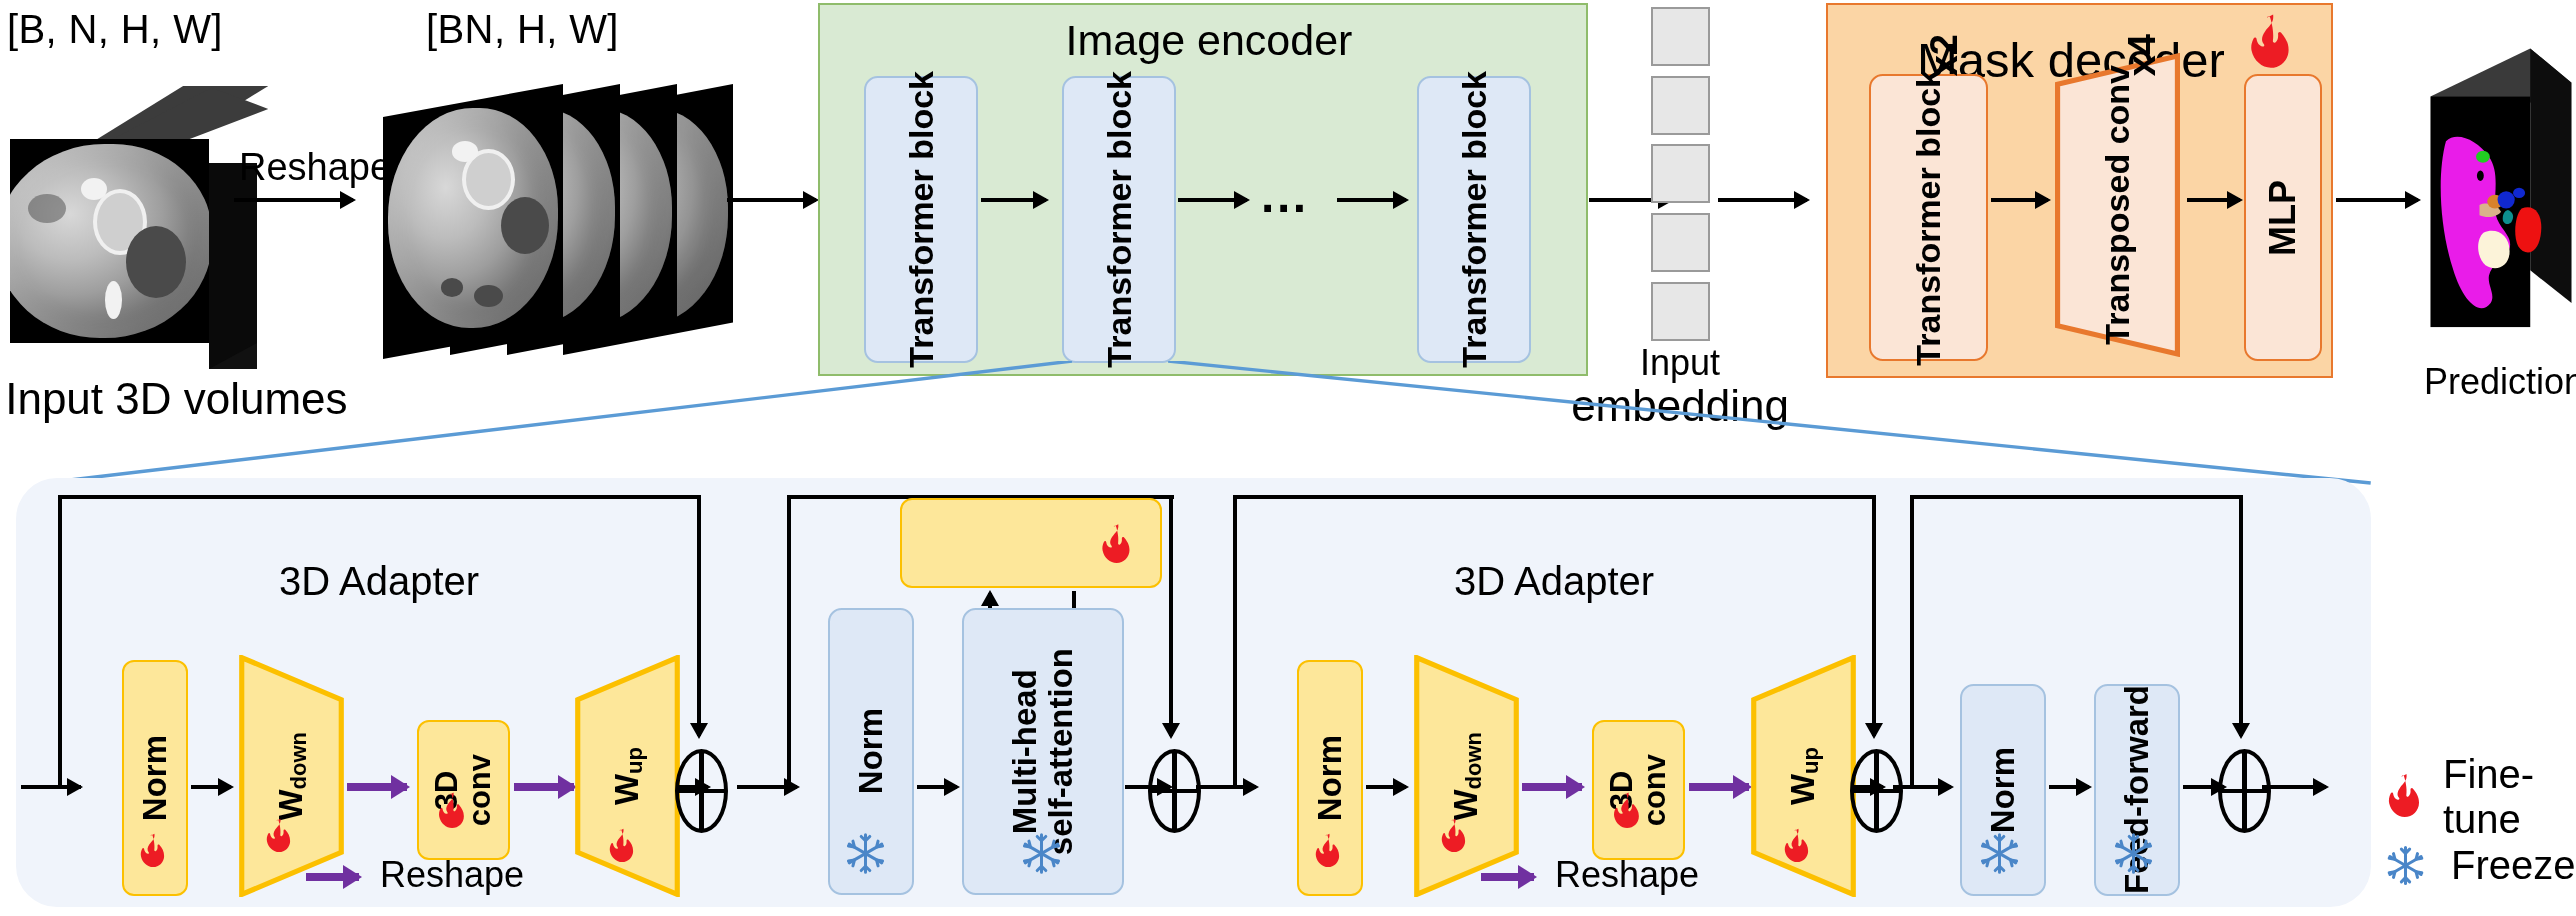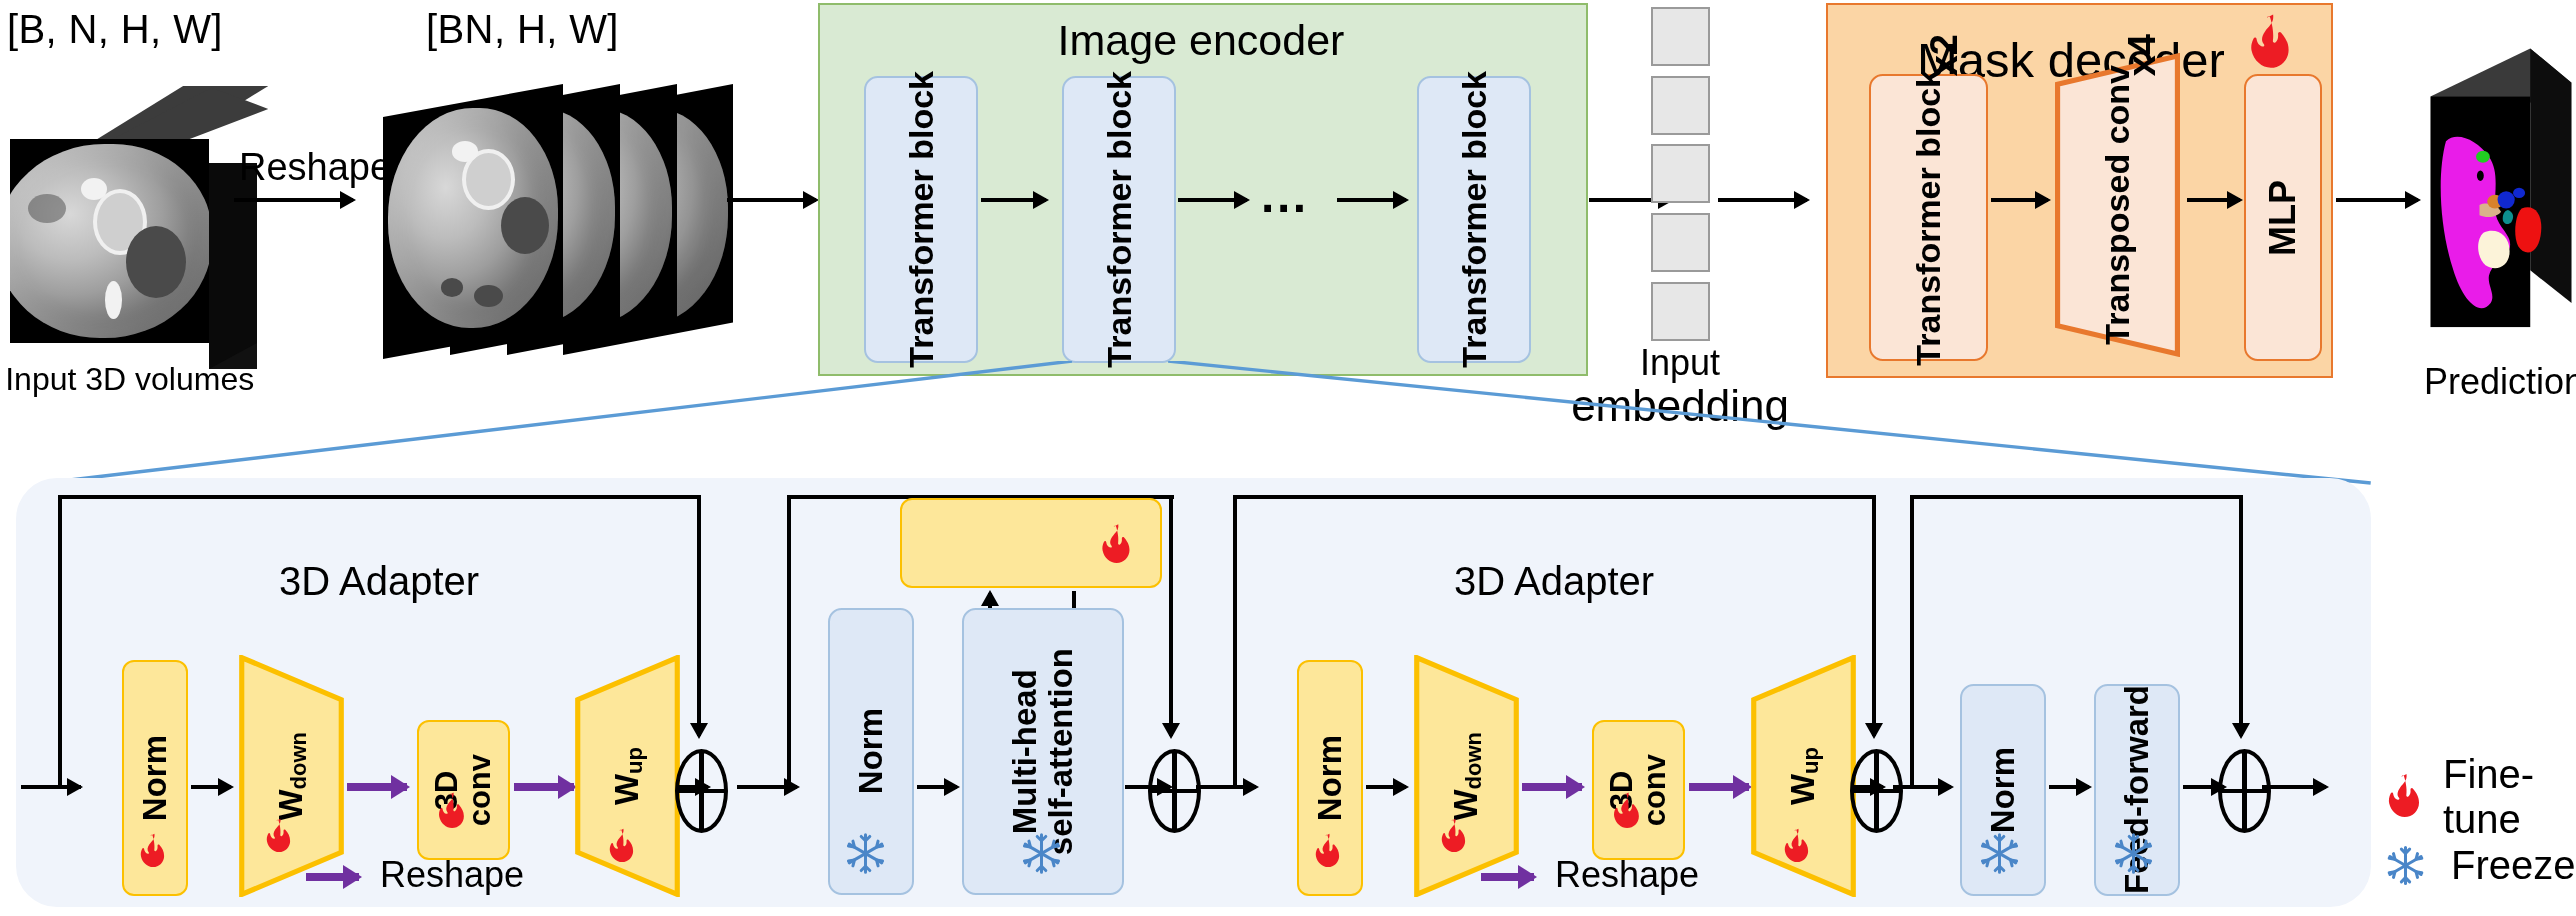--- a/index.html
+++ b/index.html
@@ -4,21 +4,21 @@
 <style>
   html,body{margin:0;padding:0;background:#fff;}
   body{width:2576px;height:917px;position:relative;overflow:hidden;
        font-family:"Liberation Sans","DejaVu Sans",sans-serif;color:#000;}
   .abs{position:absolute;}
   .ctr{display:flex;align-items:center;justify-content:center;text-align:center;}
 
   
   .txt-shape{font-size:34px;letter-spacing:0.4px;}
   .caption{font-size:34px;}
-  .panel-title{font-size:36px;}
+  .panel-title{font-size:36px;margin-left:8px;}
 
   
   .vlabel{writing-mode:vertical-rl;transform:rotate(180deg);
           white-space:nowrap;line-height:1.08;font-weight:bold;}
 
   
   .encoder-box{background:#d9ead3;border:2.6px solid #8fbc6b;}
   .decoder-box{background:#fbd5a5;border:2.6px solid #e8782d;}
   .adapter-panel{background:#f0f4fb;border-radius:41px;}
 
@@ -94,21 +94,21 @@
       <div class="v1" style="left:84px;top:34px;width:26px;height:22px;"></div>
       <div class="v2" style="left:129px;top:82px;width:60px;height:72px;"></div>
       <div class="v1" style="left:108px;top:137px;width:17px;height:38px;"></div>
       <div class="v2" style="left:31px;top:50px;width:38px;height:29px;opacity:.5;"></div>
     </div>
   </div>
   <div class="side" style="left:199px;top:77px;width:0;height:0;
       border-left:48px solid #0a0a0a;border-top:0 solid transparent;border-bottom:26px solid transparent;height:180px;"></div>
 </div>
 
-<div class="abs caption" style="left:5.2px;top:361px;font-size:32px;">Input 3D volumes</div>
+<div class="abs caption" style="left:5.2px;top:374px;font-size:44px;">Input 3D volumes</div>
 
 <div class="abs" style="left:239px;top:146px;font-size:38px;">Reshape</div>
 <div class="arrow" style="left:234px;top:198px;width:119px;"></div>
 
 <div class="abs txt-shape" style="left:426px;top:6.9px;font-size:40px;">[BN, H, W]</div>
 
 <div class="slab" style="left:563px;top:84px;width:170px;height:271px;">
   <div class="ct" style="left:5.2px;top:24px;width:160px;height:216px;opacity:.95;"></div>
 </div>
 <div class="slab" style="left:507px;top:84px;width:170px;height:271px;">

